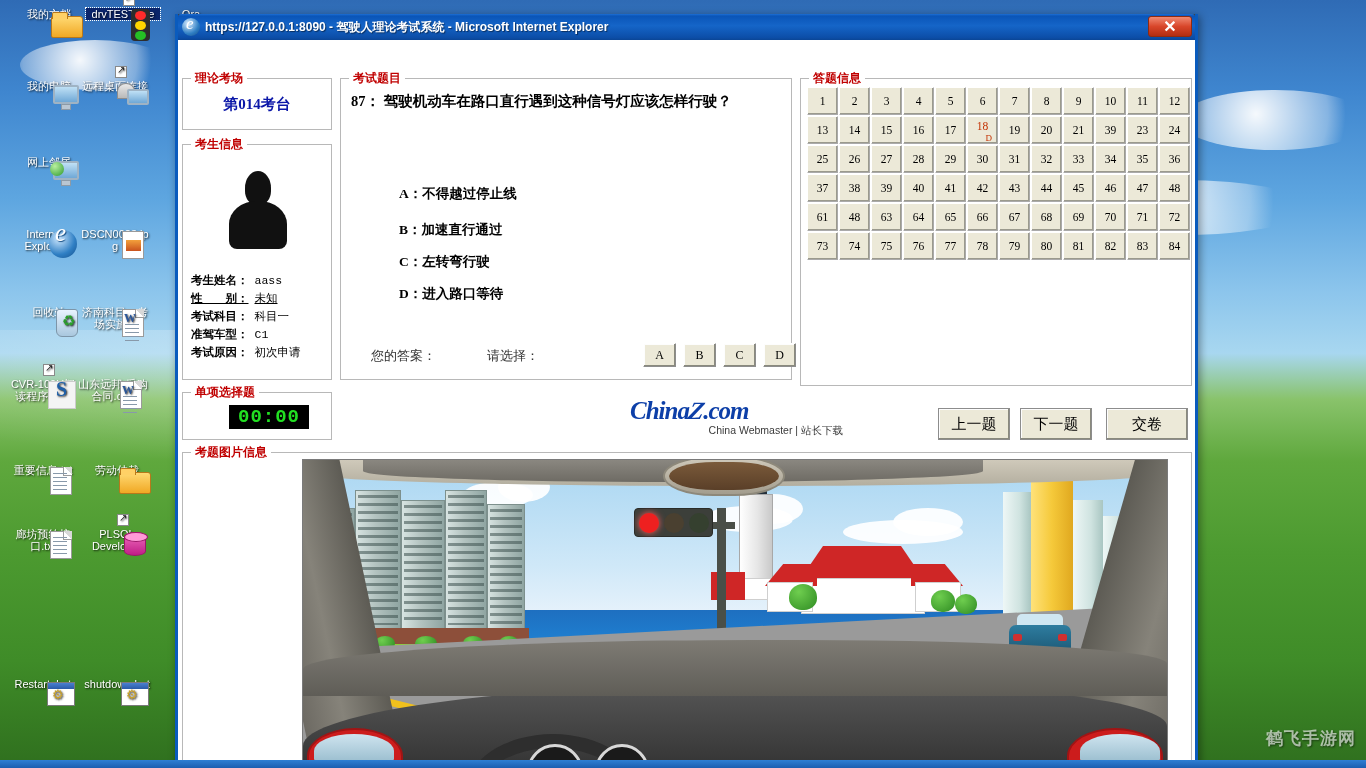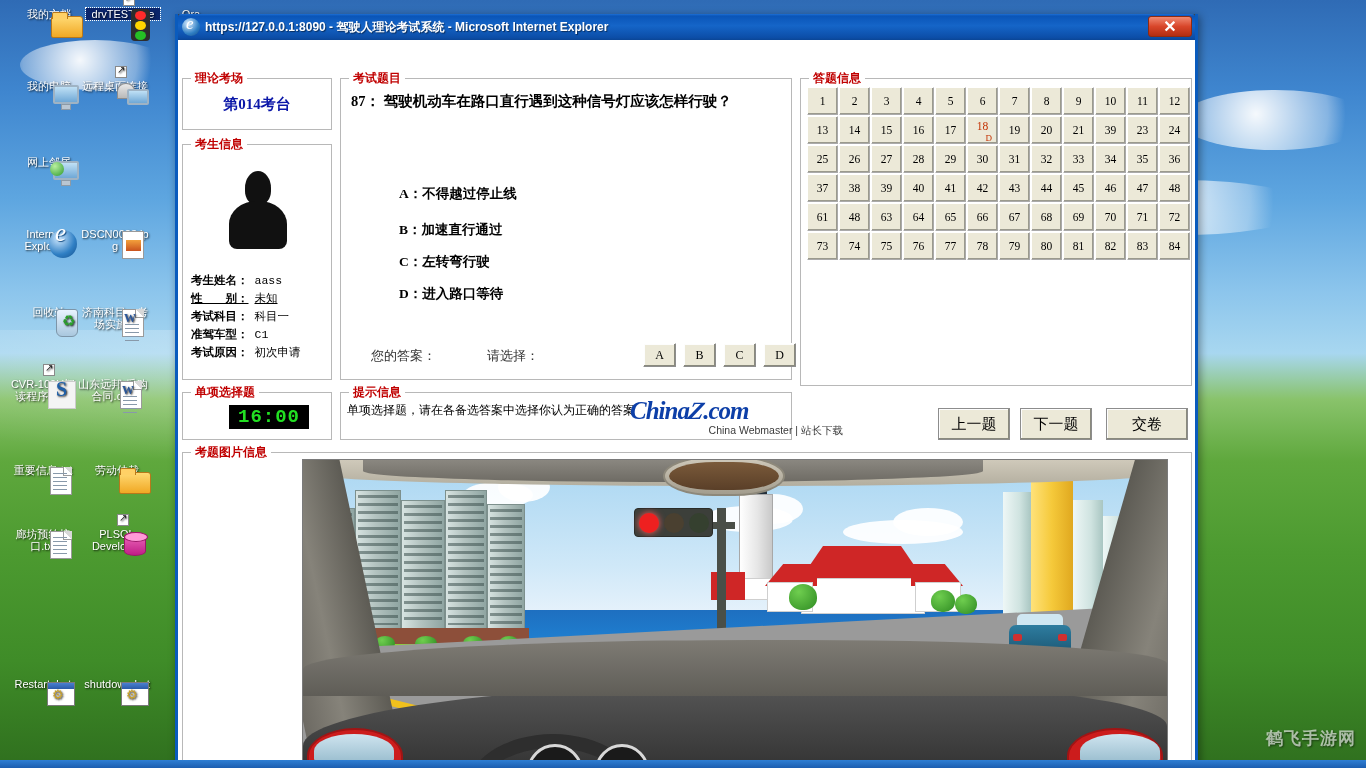--- a/index.html
+++ b/index.html
@@ -318,21 +318,21 @@
       <div class="info" style="top:182px;">
         <span class="k">准驾车型：</span><span class="v">C1</span>
       </div>
       <div class="info" style="top:200px;">
         <span class="k">考试原因：</span><span class="v">初次申请</span>
       </div>
     </div>
 
     <div class="gbox" id="g-time">
       <span class="glabel">单项选择题</span>
-      <div id="timer">16:00</div>
+      <div id="timer">00:00</div>
     </div>
 
     <div class="gbox" id="g-ques">
       <span class="glabel">考试题目</span>
       <div id="qtext">87：  驾驶机动车在路口直行遇到这种信号灯应该怎样行驶？</div>
       <div class="opt" style="top:106px;">A：不得越过停止线</div>
       <div class="opt" style="top:142px;">B：加速直行通过</div>
       <div class="opt" style="top:174px;">C：左转弯行驶</div>
       <div class="opt" style="top:206px;">D：进入路口等待</div>
 
@@ -340,24 +340,20 @@
         <span class="lbl" style="left:6px;top:4px;">您的答案：</span>
         <span class="lbl" style="left:122px;top:4px;">请选择：</span>
         <span class="lbl" style="left:96px;top:4px;font-weight:bold;"></span>
         <div class="abtn" style="left:278px;">A</div>
         <div class="abtn" style="left:318px;">B</div>
         <div class="abtn" style="left:358px;">C</div>
         <div class="abtn" style="left:398px;">D</div>
       </div>
     </div>
 
-    <div class="gbox" id="g-tip">
-      <span class="glabel">提示信息</span>
-      <div id="tiptext">单项选择题，请在各备选答案中选择你认为正确的答案</div>
-    </div>
 
     <div id="wm">
       <div class="big"><span>C</span><span>hina</span><span class="zed grn">Z</span><span>.com</span></div>
       <div class="sub">China Webmaster | 站长下载</div>
     </div>
 
     <div class="gbox" id="g-grid">
       <span class="glabel">答题信息</span>
       <div id="grid">
           <div class="grow">

